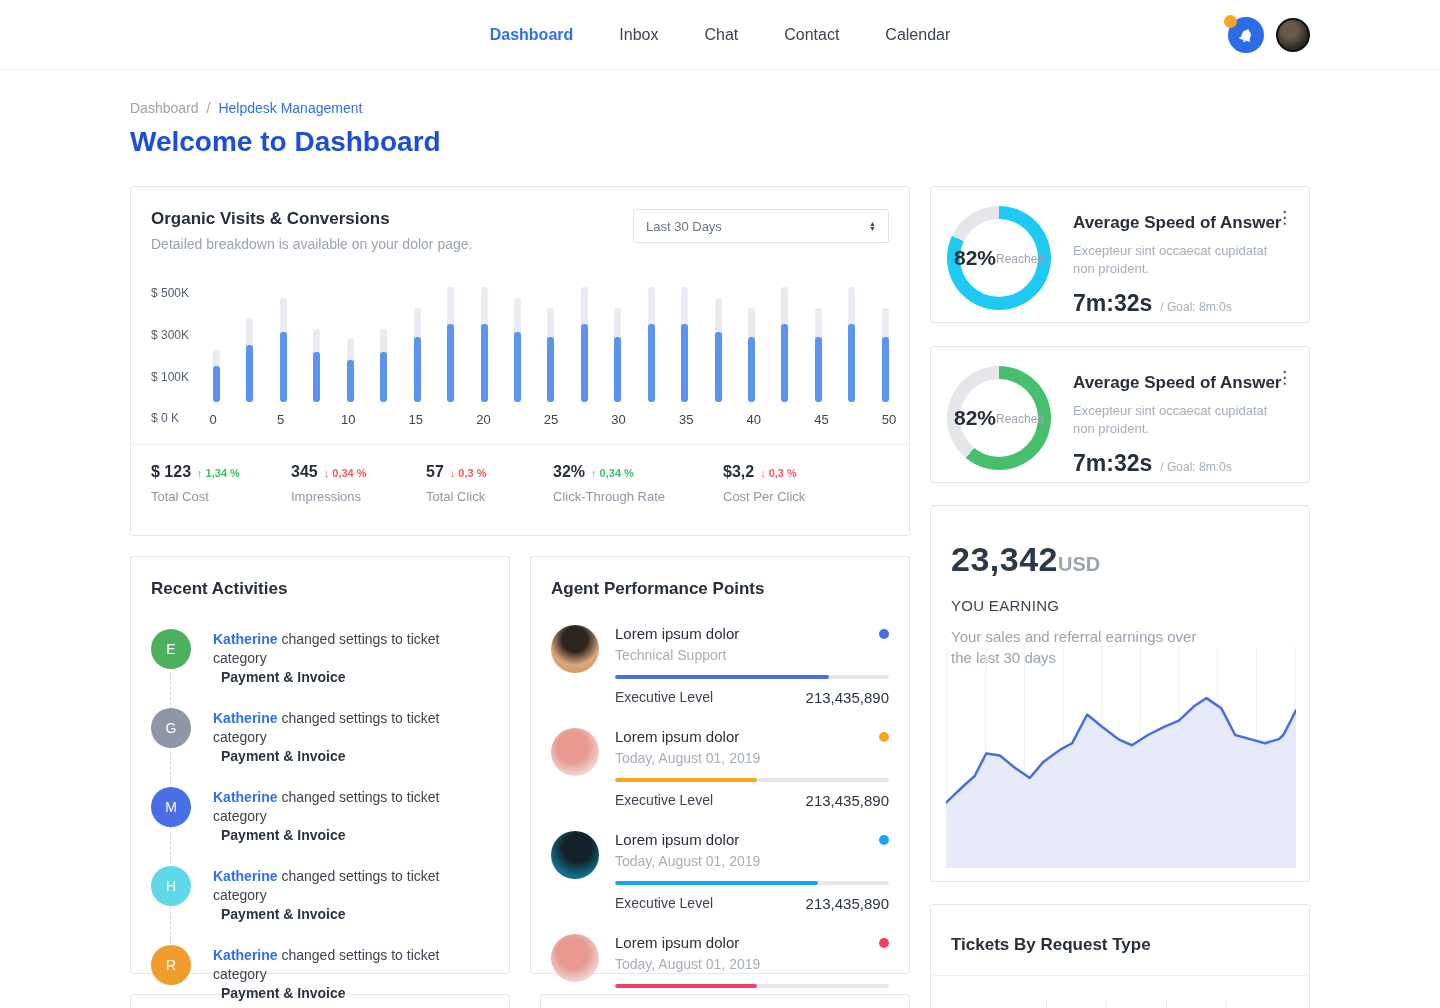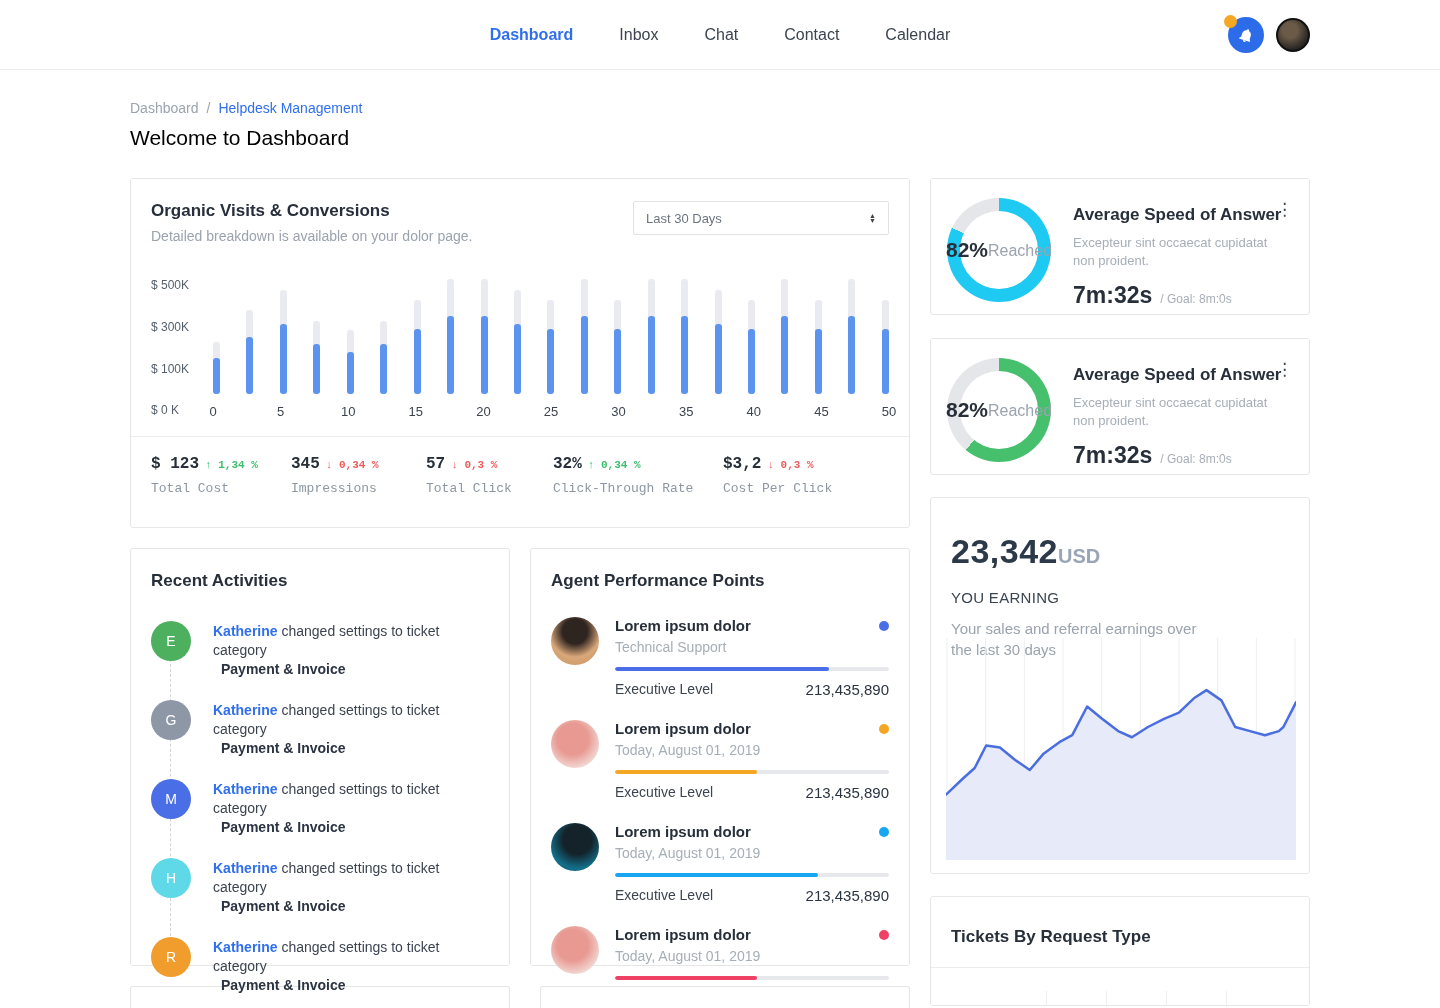--- a/index.html
+++ b/index.html
@@ -19,21 +19,21 @@
   .user-avatar { width:34px; height:34px; border-radius:50%;
     background:radial-gradient(circle at 40% 35%, #6b5a48 0 28%, #2a2724 70%, #15130f 100%);
     border:2px solid #111; cursor:pointer; }
 
   
   .content { width:1180px; margin:0 auto; padding-top:30px; }
   .header-row { display:flex; justify-content:space-between; align-items:flex-start; margin-bottom:28px; }
   .breadcrumb { font-size:14px; color:#9aa3ae; display:flex; gap:8px; margin-bottom:10px; }
   .breadcrumb .crumb-link { color:#9aa3ae; cursor:pointer; }
   .breadcrumb .crumb-current { color:#2f6fed; cursor:pointer; }
-  .page-title { font-size:21px; font-weight:normal; color:#000000; }
+  .page-title { font-size:28px; font-weight:bold; color:#1d4ed8; }
   .header-actions { display:flex; gap:11px; margin-top:15px; }
   .btn { border:none; border-radius:3px; font-size:12px; font-weight:bold; letter-spacing:.4px;
     cursor:pointer; font-family:inherit; }
   .btn.ghost { background:#e9ecf0; color:#3c4450; width:118px; height:37px; }
   .btn.primary { background:#1f6fe8; color:#fff; width:160px; height:37px; }
 
   .grid { display:flex; gap:20px; }
   .col-left { width:780px; display:flex; flex-direction:column; gap:20px; }
   .col-right { width:380px; display:flex; flex-direction:column; gap:22px; }
   .card { background:#fff; border:1px solid #e6e6e6; border-radius:3px; }
@@ -54,21 +54,21 @@
   .plot { position:relative; flex:1; margin-left:10px; }
   .bars { position:absolute; left:0; right:0; bottom:26px; top:0; display:flex;
     justify-content:space-between; align-items:flex-end; }
   .bar { width:7px; border-radius:3px; background:#e9ebf0; position:relative; }
   .bar .fill { position:absolute; bottom:0; left:0; width:100%; border-radius:3px; background:#5b93ee; }
   .x-axis { position:absolute; left:0; right:0; bottom:0; height:16px; }
   .x-axis span { position:absolute; transform:translateX(-50%); font-size:13px; color:#3c4450; }
 
   .stats-divider { border-top:1px solid #ececec; margin:16px -20px 0; }
   .stats-row { display:flex; padding:18px 0 0; }
-  .stat { margin-right:0;font-family:Liberation Mono, monospace; }
+  .stat { margin-right:0; }
   .stat-top { display:flex; align-items:baseline; gap:6px; }
   .stat-value { font-size:16px; font-weight:bold; color:#262f3a; }
   .stat-delta { font-size:11px; font-weight:bold; }
   .stat-delta.up { color:#3dbd6e; }
   .stat-delta.down { color:#ee5c5c; }
   .stat-label { font-size:13px; color:#8d97a3; margin-top:8px; }
 
   
   .two-col { display:flex; gap:20px; }
   .half-card { width:380px; height:418px; padding:22px 20px; }
@@ -82,37 +82,37 @@
   .act-text { font-size:14px; color:#3c4450; line-height:19px; padding-top:1px; }
   .act-user { color:#2f6fed; font-weight:bold;margin-top:33px; }
   .act-target { font-weight:bold; color:#2b3442;padding-left:8px; }
 
   
   .agent { display:flex; gap:16px; margin-top:22px; }
   .agent:first-of-type { margin-top:26px; }
   .agent-avatar { width:48px; height:48px; border-radius:50%; flex-shrink:0; }
   .agent-body { flex:1; }
   .agent-row1 { display:flex; justify-content:space-between; align-items:center; }
-  .agent-name { font-size:15px; font-weight:bold; color:#262f3a; }
+  .agent-name { font-size:15px; font-weight:normal; color:#262f3a; }
   .agent-dot { width:10px; height:10px; border-radius:50%; }
   .agent-sub { font-size:14px; color:#a6aeb8; margin-top:5px; }
   .agent-track { height:4px; border-radius:2px; background:#e6e8ec; margin-top:12px; overflow:hidden; }
   .agent-prog { height:100%; border-radius:2px; }
   .agent-row2 { display:flex; justify-content:space-between; margin-top:10px; }
   .agent-level { font-size:14px; color:#3c4450; }
   .agent-points { font-size:15px; color:#2b3442; }
 
   
   .answer-card { height:137px; padding:18px 18px 0 16px; display:flex; gap:22px; }
   .donut { width:104px; height:104px; border-radius:50%; position:relative; flex-shrink:0; margin-top:1px; }
   .donut::after { content:""; position:absolute; inset:13px; background:#fff; border-radius:50%; }
   .donut-center { position:absolute; inset:0; display:flex; flex-direction:row;
     align-items:center; justify-content:center; z-index:1; }
   .donut-pct { font-size:21px; font-weight:bold; color:#262f3a; }
-  .donut-reached { font-size:16px; color:#9aa3ae; margin-top:1px; }
+  .donut-reached { font-size:12px; color:#9aa3ae; margin-top:1px; }
   .answer-body { flex:1; position:relative; }
   .answer-title { font-size:17px; font-weight:bold; color:#262f3a; margin-top:8px; }
   .kebab { position:absolute; right:-2px; top:6px; font-size:17px; color:#3c4450; cursor:pointer; line-height:14px; }
   .answer-desc { font-size:13px; color:#a6aeb8; line-height:18px; margin-top:9px; width:215px; }
   .answer-time-row { display:flex; align-items:baseline; gap:8px; margin-top:12px; }
   .answer-time { font-size:23px; font-weight:bold; color:#262f3a; }
   .answer-goal { font-size:12px; color:#a6aeb8; }
 
   
   .earnings-card { height:377px; padding:34px 20px 0; position:relative; }

